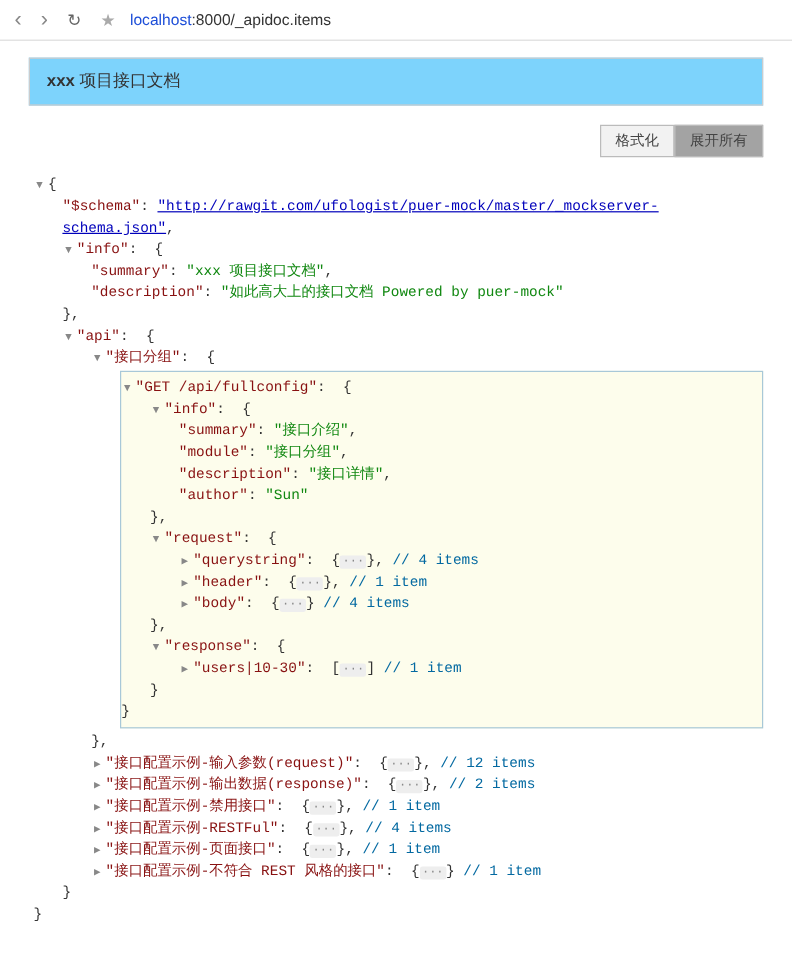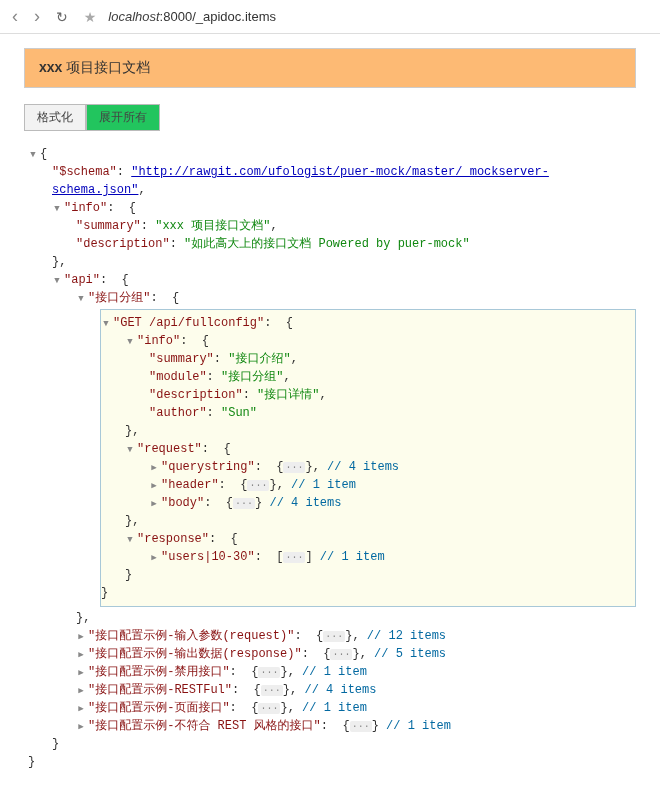--- a/index.html
+++ b/index.html
@@ -2,27 +2,27 @@
 <html><head>
 <meta charset="utf-8">
 <style>
 * { box-sizing: border-box; margin: 0; padding: 0; }
 body { font-family: Arial, sans-serif; font-size: 12px; background: #fff; width: 660px; }
 .browser-bar { height: 34px; border-bottom: 1px solid #ddd; display: flex; align-items: center; padding: 0 8px; gap: 8px; }
 .nav-arrow { color: #888; font-size: 18px; cursor: pointer; padding: 0 4px; }
 .reload { color: #666; font-size: 14px; cursor: pointer; padding: 0 4px; }
 .star { color: #aaa; font-size: 14px; padding: 0 4px; }
 .url { color: #333; font-size: 13px; }
-.url .host { color: #404040; font-style: italic; }
+.url .host { color: #1d4ed8; }
 .content { padding: 14px 24px 20px 24px; }
-.title-bar { border: 1px solid #ccc; background: #fdba74; padding: 10px 14px; font-size: 14px; color: #333; }
+.title-bar { border: 1px solid #ccc; background: #7dd3fc; padding: 10px 14px; font-size: 14px; color: #333; }
 .title-bar .bold { font-weight: bold; }
-.btn-row { display: flex; justify-content: flex-start; margin-top: 16px; gap: 0; }
+.btn-row { display: flex; justify-content: flex-end; margin-top: 16px; gap: 0; }
 .btn { border: 1px solid #bbb; background: #f2f2f2; padding: 4px 12px; font-size: 12px; color: #444; cursor: pointer; }
-.btn.active { background: #22c55e; }
+.btn.active { background: #a3a3a3; }
 .json-view { margin-top: 14px; font-family: 'Courier New', monospace; font-size: 12px; line-height: 1.5; color: #333; padding-left: 4px; }
 .toggle { color: #888; cursor: pointer; display: inline-block; width: 10px; text-align: center; font-size: 9px; margin-right: 2px; }
 .key { color: #811; }
 .str { color: #181; }
 .link { color: #00b; text-decoration: underline; }
 .punc { color: #333; }
 .comment { color: #0369a1; }
 .ellipsis { color: #888; background: #eee; padding: 0 2px; border-radius: 2px; font-size: 10px; }
 .indent { padding-left: 24px; }
 .highlighted-box { background: #fdfdec; border: 1px solid #a8c8d8; padding: 4px 6px 4px 0; margin: 2px 0; }
@@ -84,21 +84,21 @@
               <div class="indent">
                 <div><span class="toggle">▶</span><span class="key">"users|10-30"</span><span class="punc">: &nbsp;[</span><span class="ellipsis">···</span><span class="punc">] </span><span class="comment">// 1 item</span></div>
               </div>
               <div><span class="punc">}</span></div>
             </div>
             <div><span class="punc">}</span></div>
           </div>
         </div>
         <div><span class="punc">},</span></div>
         <div><span class="toggle">▶</span><span class="key">"接口配置示例-输入参数(request)"</span><span class="punc">: &nbsp;{</span><span class="ellipsis">···</span><span class="punc">}, </span><span class="comment">// 12 items</span></div>
-        <div><span class="toggle">▶</span><span class="key">"接口配置示例-输出数据(response)"</span><span class="punc">: &nbsp;{</span><span class="ellipsis">···</span><span class="punc">}, </span><span class="comment">// 5 items</span></div>
+        <div><span class="toggle">▶</span><span class="key">"接口配置示例-输出数据(response)"</span><span class="punc">: &nbsp;{</span><span class="ellipsis">···</span><span class="punc">}, </span><span class="comment">// 2 items</span></div>
         <div><span class="toggle">▶</span><span class="key">"接口配置示例-禁用接口"</span><span class="punc">: &nbsp;{</span><span class="ellipsis">···</span><span class="punc">}, </span><span class="comment">// 1 item</span></div>
         <div><span class="toggle">▶</span><span class="key">"接口配置示例-RESTFul"</span><span class="punc">: &nbsp;{</span><span class="ellipsis">···</span><span class="punc">}, </span><span class="comment">// 4 items</span></div>
         <div><span class="toggle">▶</span><span class="key">"接口配置示例-页面接口"</span><span class="punc">: &nbsp;{</span><span class="ellipsis">···</span><span class="punc">}, </span><span class="comment">// 1 item</span></div>
         <div><span class="toggle">▶</span><span class="key">"接口配置示例-不符合 REST 风格的接口"</span><span class="punc">: &nbsp;{</span><span class="ellipsis">···</span><span class="punc">} </span><span class="comment">// 1 item</span></div>
       </div>
       <div><span class="punc">}</span></div>
     </div>
     <div><span class="punc">}</span></div>
   </div>
 </div>

